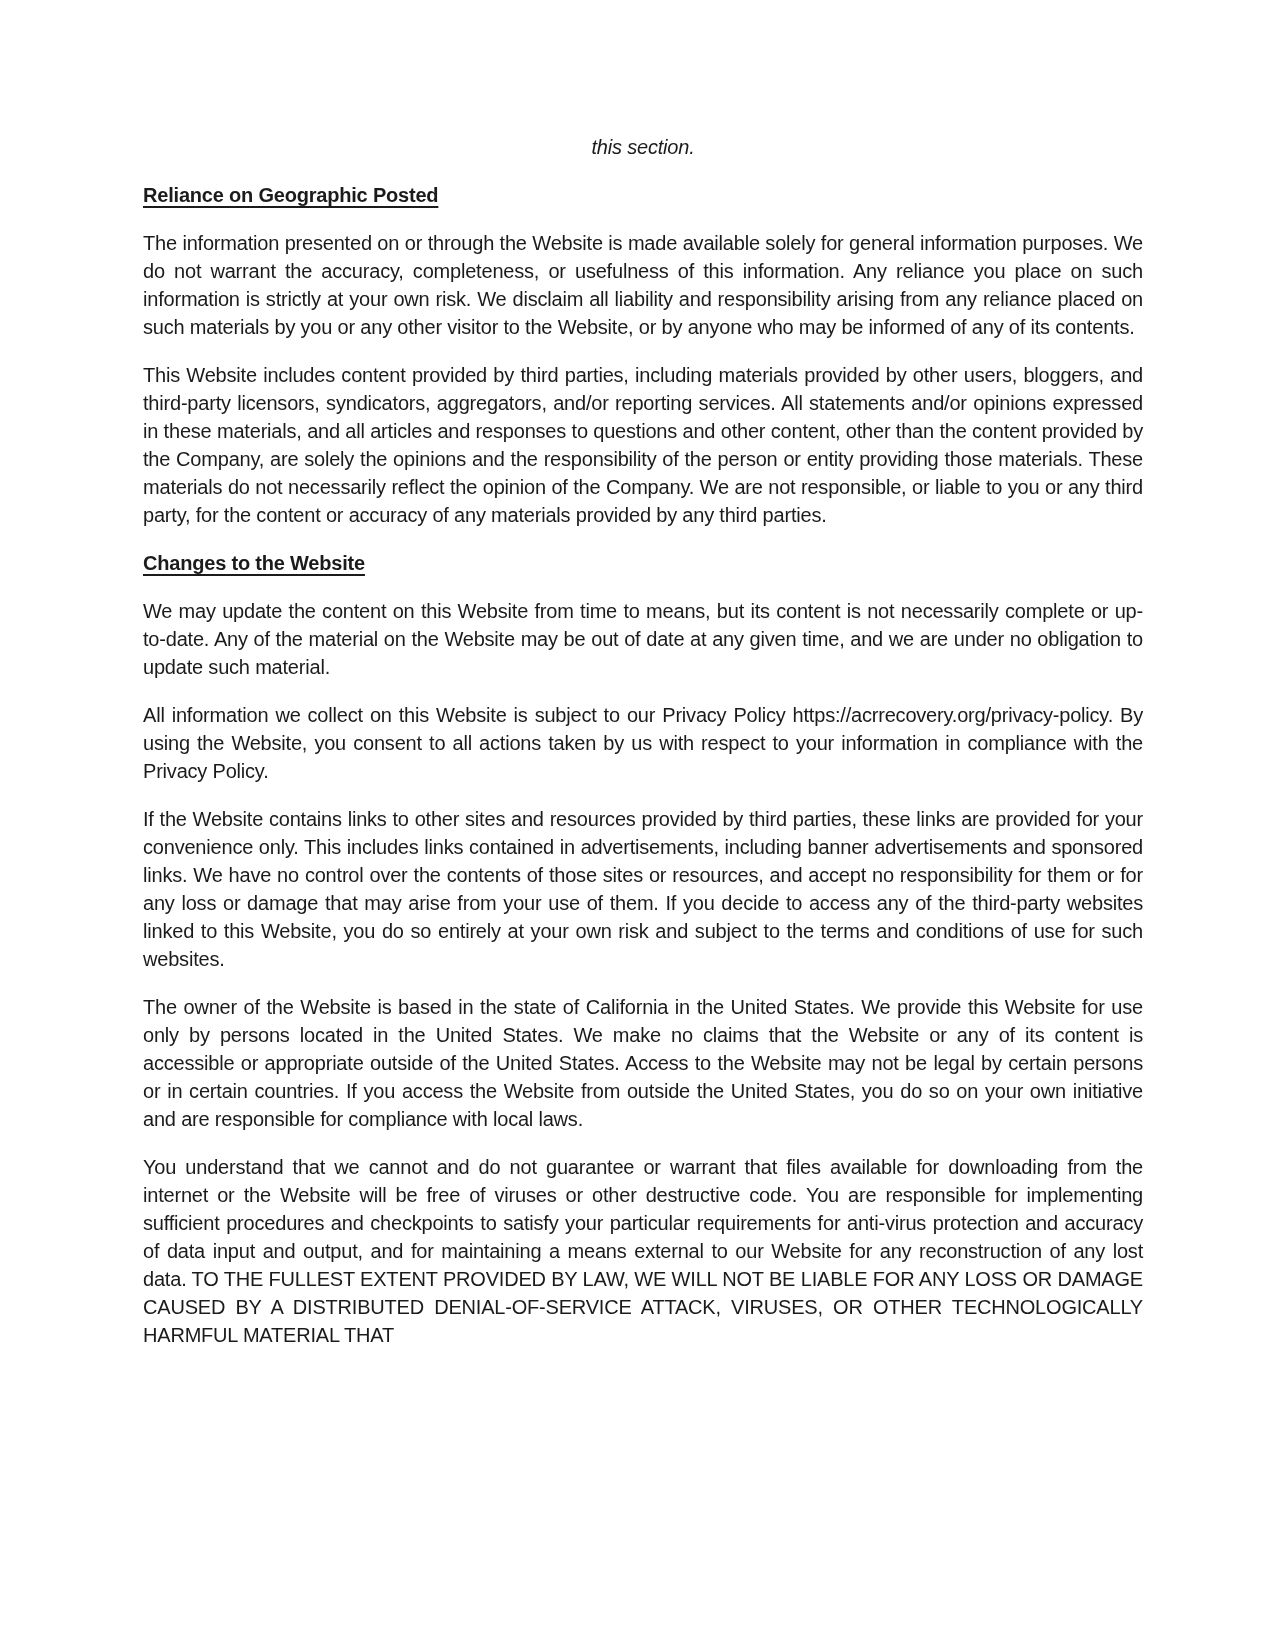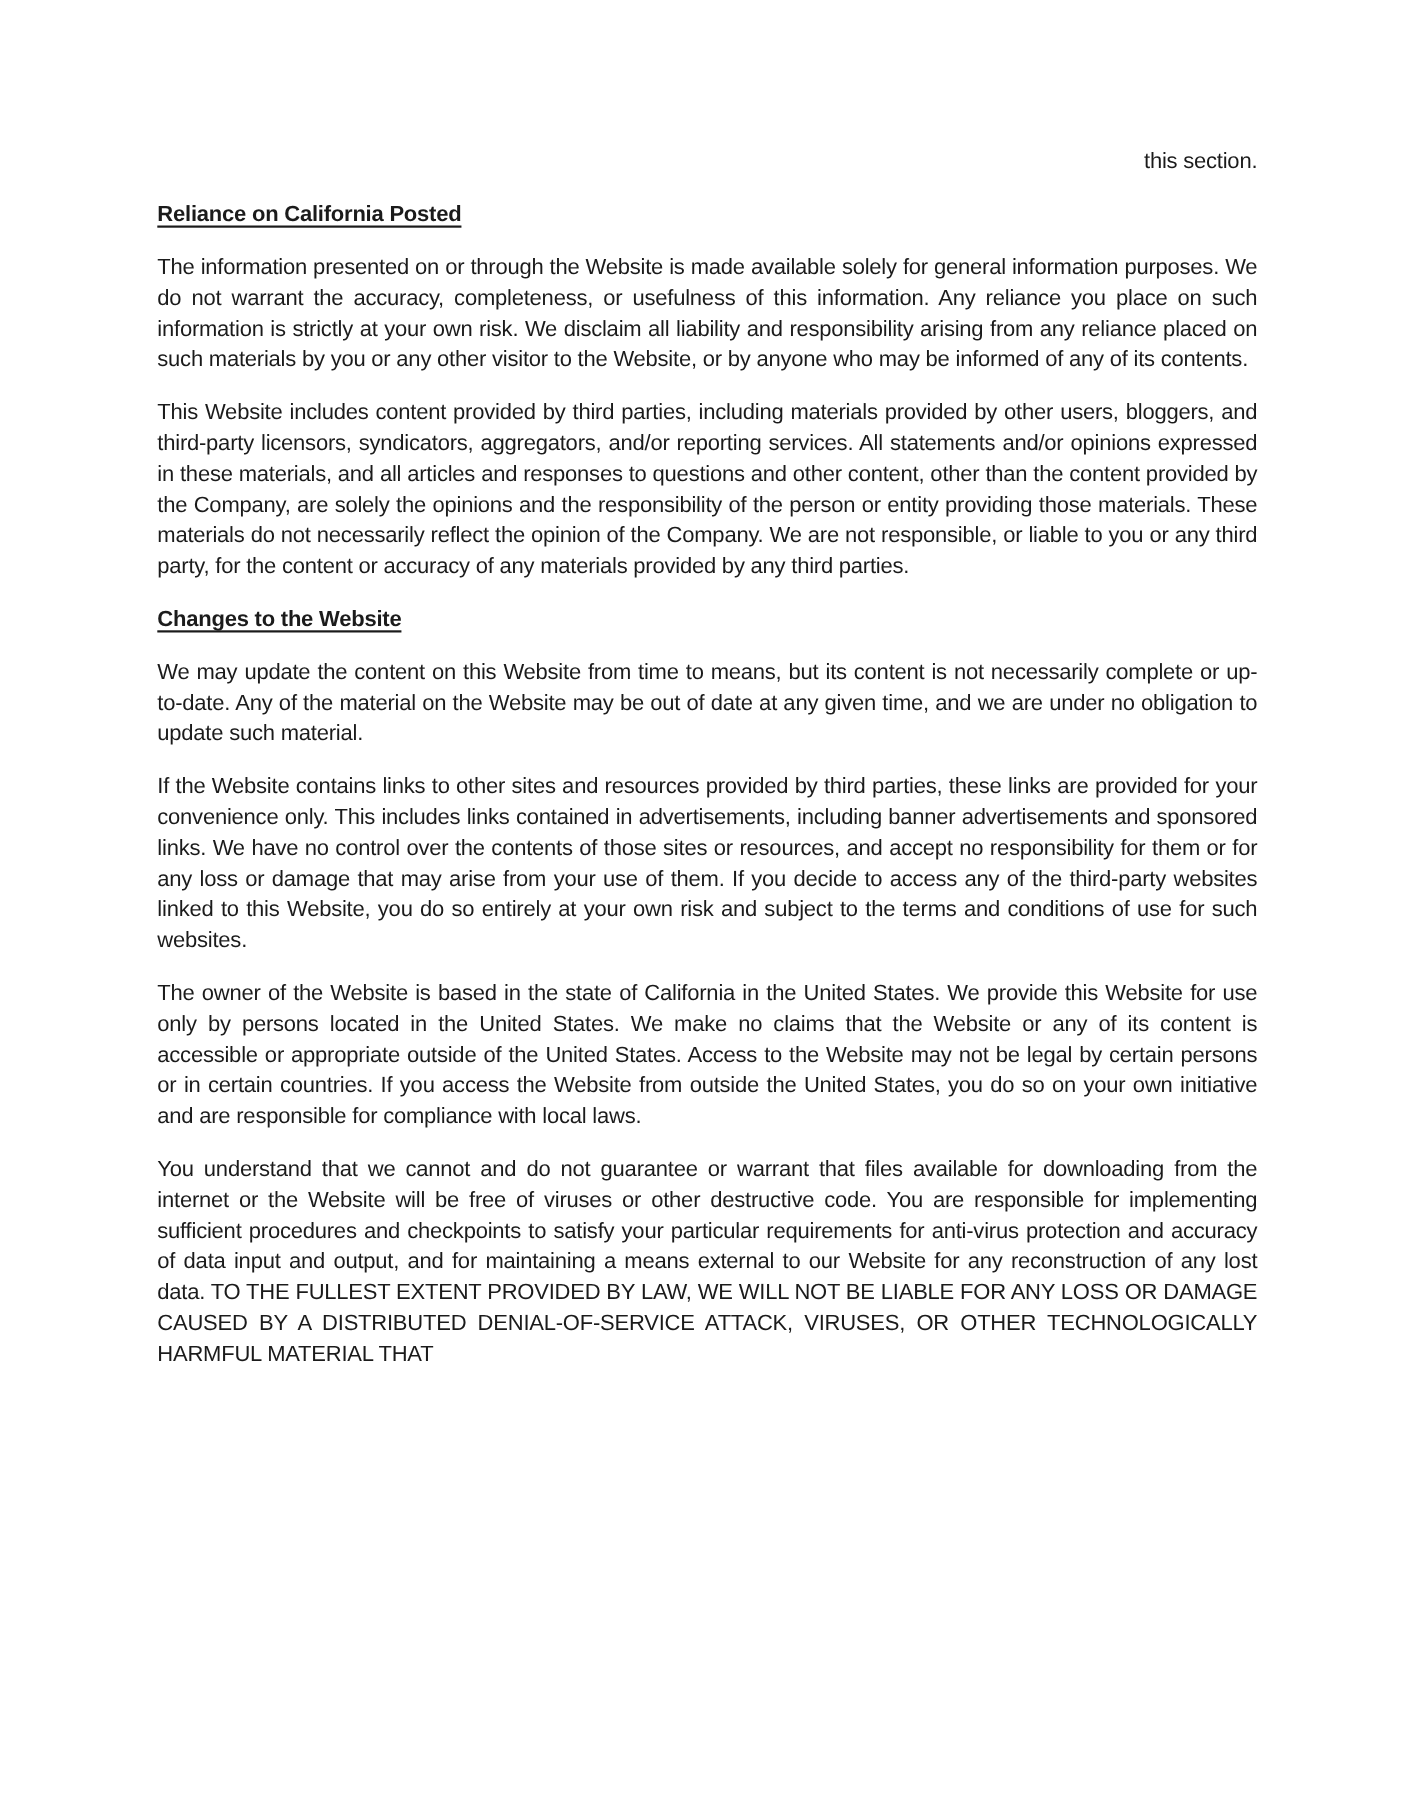--- a/index.html
+++ b/index.html
@@ -19,21 +19,22 @@
     top: 133px;
     width: 1000px;
     font-family: "Liberation Sans", sans-serif;
     font-size: 20px;
     line-height: 28px;
     letter-spacing: -0.2px;
     color: #1b1b1b;
   }
   .doc-intro {
     margin: 0 0 20px 0;
-    text-align: right;
+    text-align: center;
+    font-style: italic;
   }
   .doc-paragraph {
     margin: 0 0 20px 0;
     text-align: justify;
   }
   .doc-heading {
     font-size: 20px;
     font-weight: 700;
     margin: 0 0 20px 0;
     text-decoration: underline;
@@ -46,31 +47,32 @@
   }
 </style>
 </head>
 <body>
 
 <main class="doc-content">
 
   <p class="doc-intro">this section.</p>
 
   <section>
-    <h2 class="doc-heading">Reliance on California Posted</h2>
+    <h2 class="doc-heading">Reliance on Geographic Posted</h2>
     <p class="doc-paragraph">The information presented on or through the Website is made available solely for general information purposes. We do not warrant the accuracy, completeness, or usefulness of this information. Any reliance you place on such information is strictly at your own risk. We disclaim all liability and responsibility arising from any reliance placed on such materials by you or any other visitor to the Website, or by anyone who may be informed of any of its contents.</p>
     <p class="doc-paragraph">This Website includes content provided by third parties, including materials provided by other users, bloggers, and third-party licensors, syndicators, aggregators, and/or reporting services. All statements and/or opinions expressed in these materials, and all articles and responses to questions and other content, other than the content provided by the Company, are solely the opinions and the responsibility of the person or entity providing those materials. These materials do not necessarily reflect the opinion of the Company. We are not responsible, or liable to you or any third party, for the content or accuracy of any materials provided by any third parties.</p>
   </section>
 
   <section>
     <h2 class="doc-heading">Changes to the Website</h2>
     <p class="doc-paragraph">We may update the content on this Website from time to means, but its content is not necessarily complete or up-to-date. Any of the material on the Website may be out of date at any given time, and we are under no obligation to update such material.</p>
   </section>
 
   <section>
+    <p class="doc-paragraph">All information we collect on this Website is subject to our Privacy Policy https://acrrecovery.org/privacy-policy. By using the Website, you consent to all actions taken by us with respect to your information in compliance with the Privacy Policy.</p>
   </section>
 
   <section>
     <p class="doc-paragraph">If the Website contains links to other sites and resources provided by third parties, these links are provided for your convenience only. This includes links contained in advertisements, including banner advertisements and sponsored links. We have no control over the contents of those sites or resources, and accept no responsibility for them or for any loss or damage that may arise from your use of them. If you decide to access any of the third-party websites linked to this Website, you do so entirely at your own risk and subject to the terms and conditions of use for such websites.</p>
   </section>
 
   <section>
     <p class="doc-paragraph">The owner of the Website is based in the state of California in the United States. We provide this Website for use only by persons located in the United States. We make no claims that the Website or any of its content is accessible or appropriate outside of the United States. Access to the Website may not be legal by certain persons or in certain countries. If you access the Website from outside the United States, you do so on your own initiative and are responsible for compliance with local laws.</p>
   </section>
 

